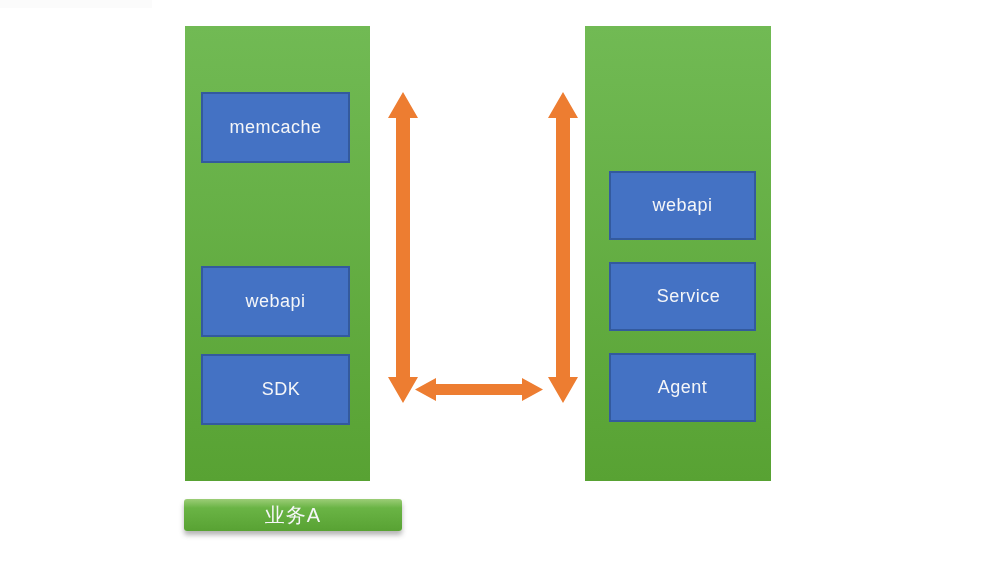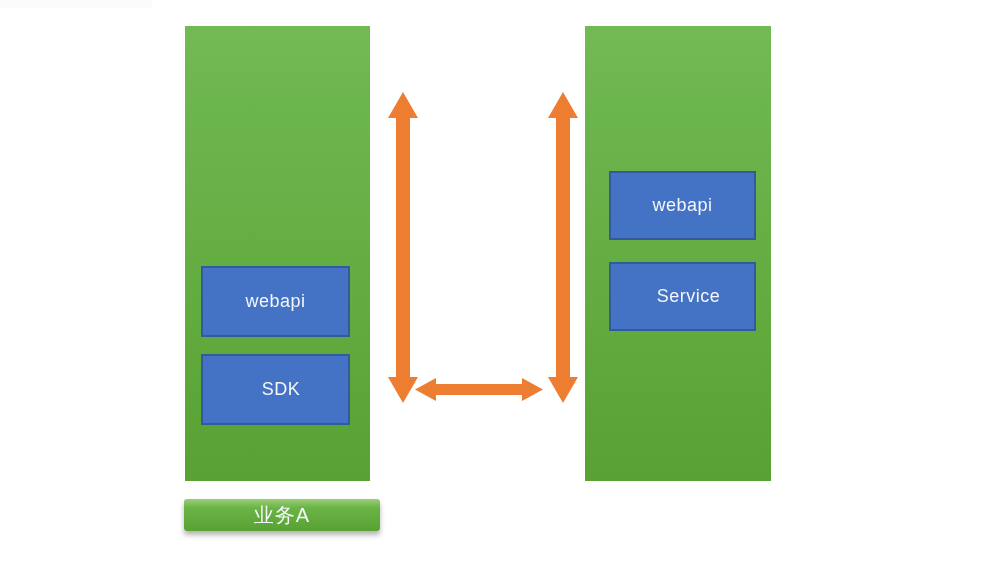--- a/index.html
+++ b/index.html
@@ -47,21 +47,21 @@
   .box-a-0 { top: 66px; }
   .box-a-1 { top: 151px; }
   .box-a-2 { top: 240px; }
   .box-a-3 { top: 328px; padding-left: 11px; }
   .box-b-0 { top: 145px; }
   .box-b-1 { top: 236px; padding-left: 12px; }
   .box-b-2 { top: 327px; }
   .group-label {
     position: absolute;
     top: 499px;
-    width: 196px;
+    width: 218px;
     height: 32px;
     border-radius: 3px;
     background: linear-gradient(180deg,
       var(--label-gradient-top, #9ccd77) 0%,
       var(--label-gradient-mid, #6ab445) 28%,
       var(--label-gradient-bottom, #58a233) 100%);
     box-shadow: 0 4px 5px rgba(90, 90, 90, 0.45);
     display: flex;
     align-items: center;
     justify-content: center;
@@ -78,34 +78,40 @@
   .arrow-h       { left: 415px; top: 378px; }
 </style>
 </head>
 <body>
 
 <div class="stage">
 
   <div class="corner-artifact"></div>
 
   <div class="panel panel-a">
+    <div class="node-box box-a-0">
+      <span>memcache</span>
+    </div>
     <div class="node-box box-a-2">
       <span>webapi</span>
     </div>
     <div class="node-box box-a-3">
       <span>SDK</span>
     </div>
   </div>
 
   <div class="panel panel-b">
     <div class="node-box box-b-0">
       <span>webapi</span>
     </div>
     <div class="node-box box-b-1">
       <span>Service</span>
+    </div>
+    <div class="node-box box-b-2">
+      <span>Agent</span>
     </div>
   </div>
 
   <svg class="arrow arrow-v-left" width="30" height="311" viewBox="0 0 30 311">
     <polygon points="15,0 30,26 22,26 22,285 30,285 15,311 0,285 8,285 8,26 0,26"></polygon>
   </svg>
 
   <svg class="arrow arrow-v-right" width="30" height="311" viewBox="0 0 30 311">
     <polygon points="15,0 30,26 22,26 22,285 30,285 15,311 0,285 8,285 8,26 0,26"></polygon>
   </svg>

